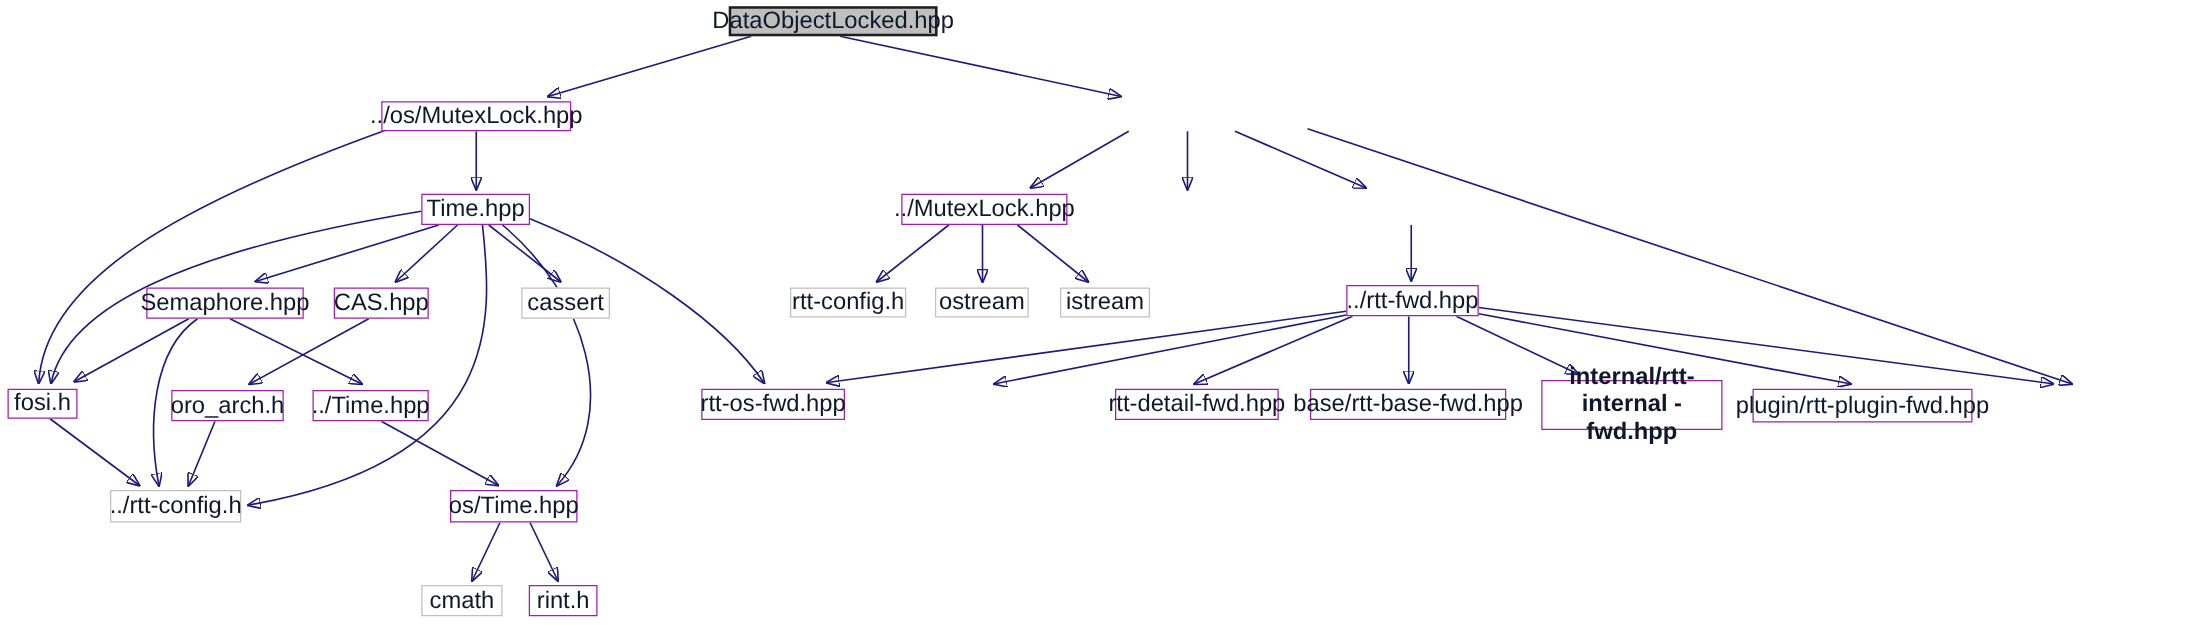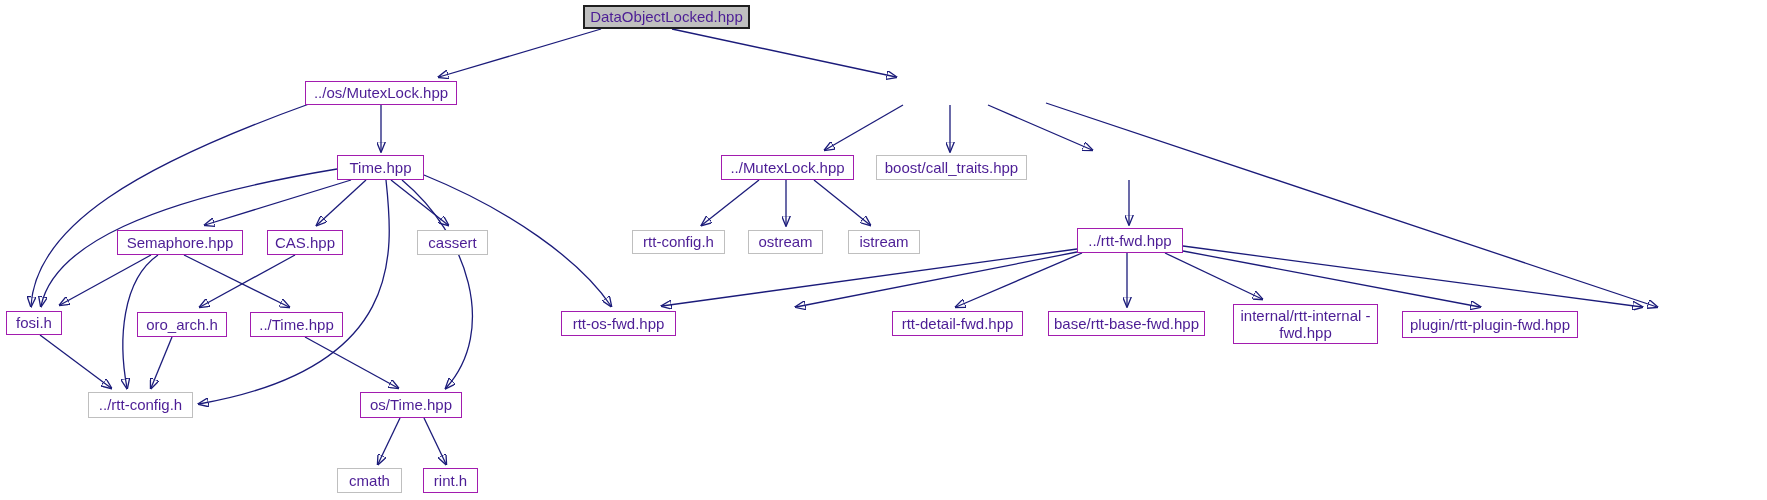--- a/index.html
+++ b/index.html
@@ -1,32 +1,32 @@
 <!DOCTYPE html>
 <html><head>
 <meta charset="utf-8">
 <style>
   html,body { margin:0; padding:0; background:#ffffff; }
   .graph {
     position:relative; width:1545px; height:500px;
     font-family:"Liberation Sans", sans-serif;
-    font-size:15px; color:#4c1d95;
+    font-size:19px; color:#0f172a;
   }
   svg.edges { position:absolute; left:0; top:0; width:1767px; height:500px; }
   svg.edges path { stroke:#1b1b7a; stroke-width:1.3; fill:none; }
   .node {
     position:absolute; box-sizing:border-box;
     background:#ffffff; border:1px solid #a21caf;
     display:flex; align-items:center; justify-content:center;
     text-align:center; line-height:1.15; white-space:nowrap;
     padding:0 3px; cursor:pointer;
   }
   .node.external { border-color:#bfbfbf; cursor:default; }
   .node.self { background:#bfbfbf; border:2px solid #1f1f1f; cursor:default; }
-  .node.wrap { white-space:normal; }
+  .node.wrap { white-space:normal;font-weight:bold; }
 </style>
 </head>
 <body>
 
 <div class="graph">
 
   <svg class="edges" viewBox="0 0 1767 500">
     <defs>
       <marker id="arr" markerWidth="11" markerHeight="9" refX="9.5" refY="4.5" orient="auto" markerUnits="userSpaceOnUse">
         <path d="M0,0 L11,4.5 L0,9 z" fill="#1b1b7a" stroke="none"></path>
@@ -73,23 +73,20 @@
       <span>DataObjectLocked.hpp</span>
     </div>
   <div class="node" style="left:305px;top:81px;width:152px;height:24px">
       <span>../os/MutexLock.hpp</span>
     </div>
   <div class="node" style="left:337px;top:155px;width:87px;height:25px">
       <span>Time.hpp</span>
     </div>
   <div class="node" style="left:721px;top:155px;width:133px;height:25px">
       <span>../MutexLock.hpp</span>
-    </div>
-  <div class="node external" style="left:876px;top:155px;width:151px;height:25px">
-      <span>boost/call_traits.hpp</span>
     </div>
   <div class="node" style="left:117px;top:230px;width:126px;height:25px">
       <span>Semaphore.hpp</span>
     </div>
   <div class="node" style="left:267px;top:230px;width:76px;height:25px">
       <span>CAS.hpp</span>
     </div>
   <div class="node external" style="left:417px;top:230px;width:71px;height:25px">
       <span>cassert</span>
     </div>

